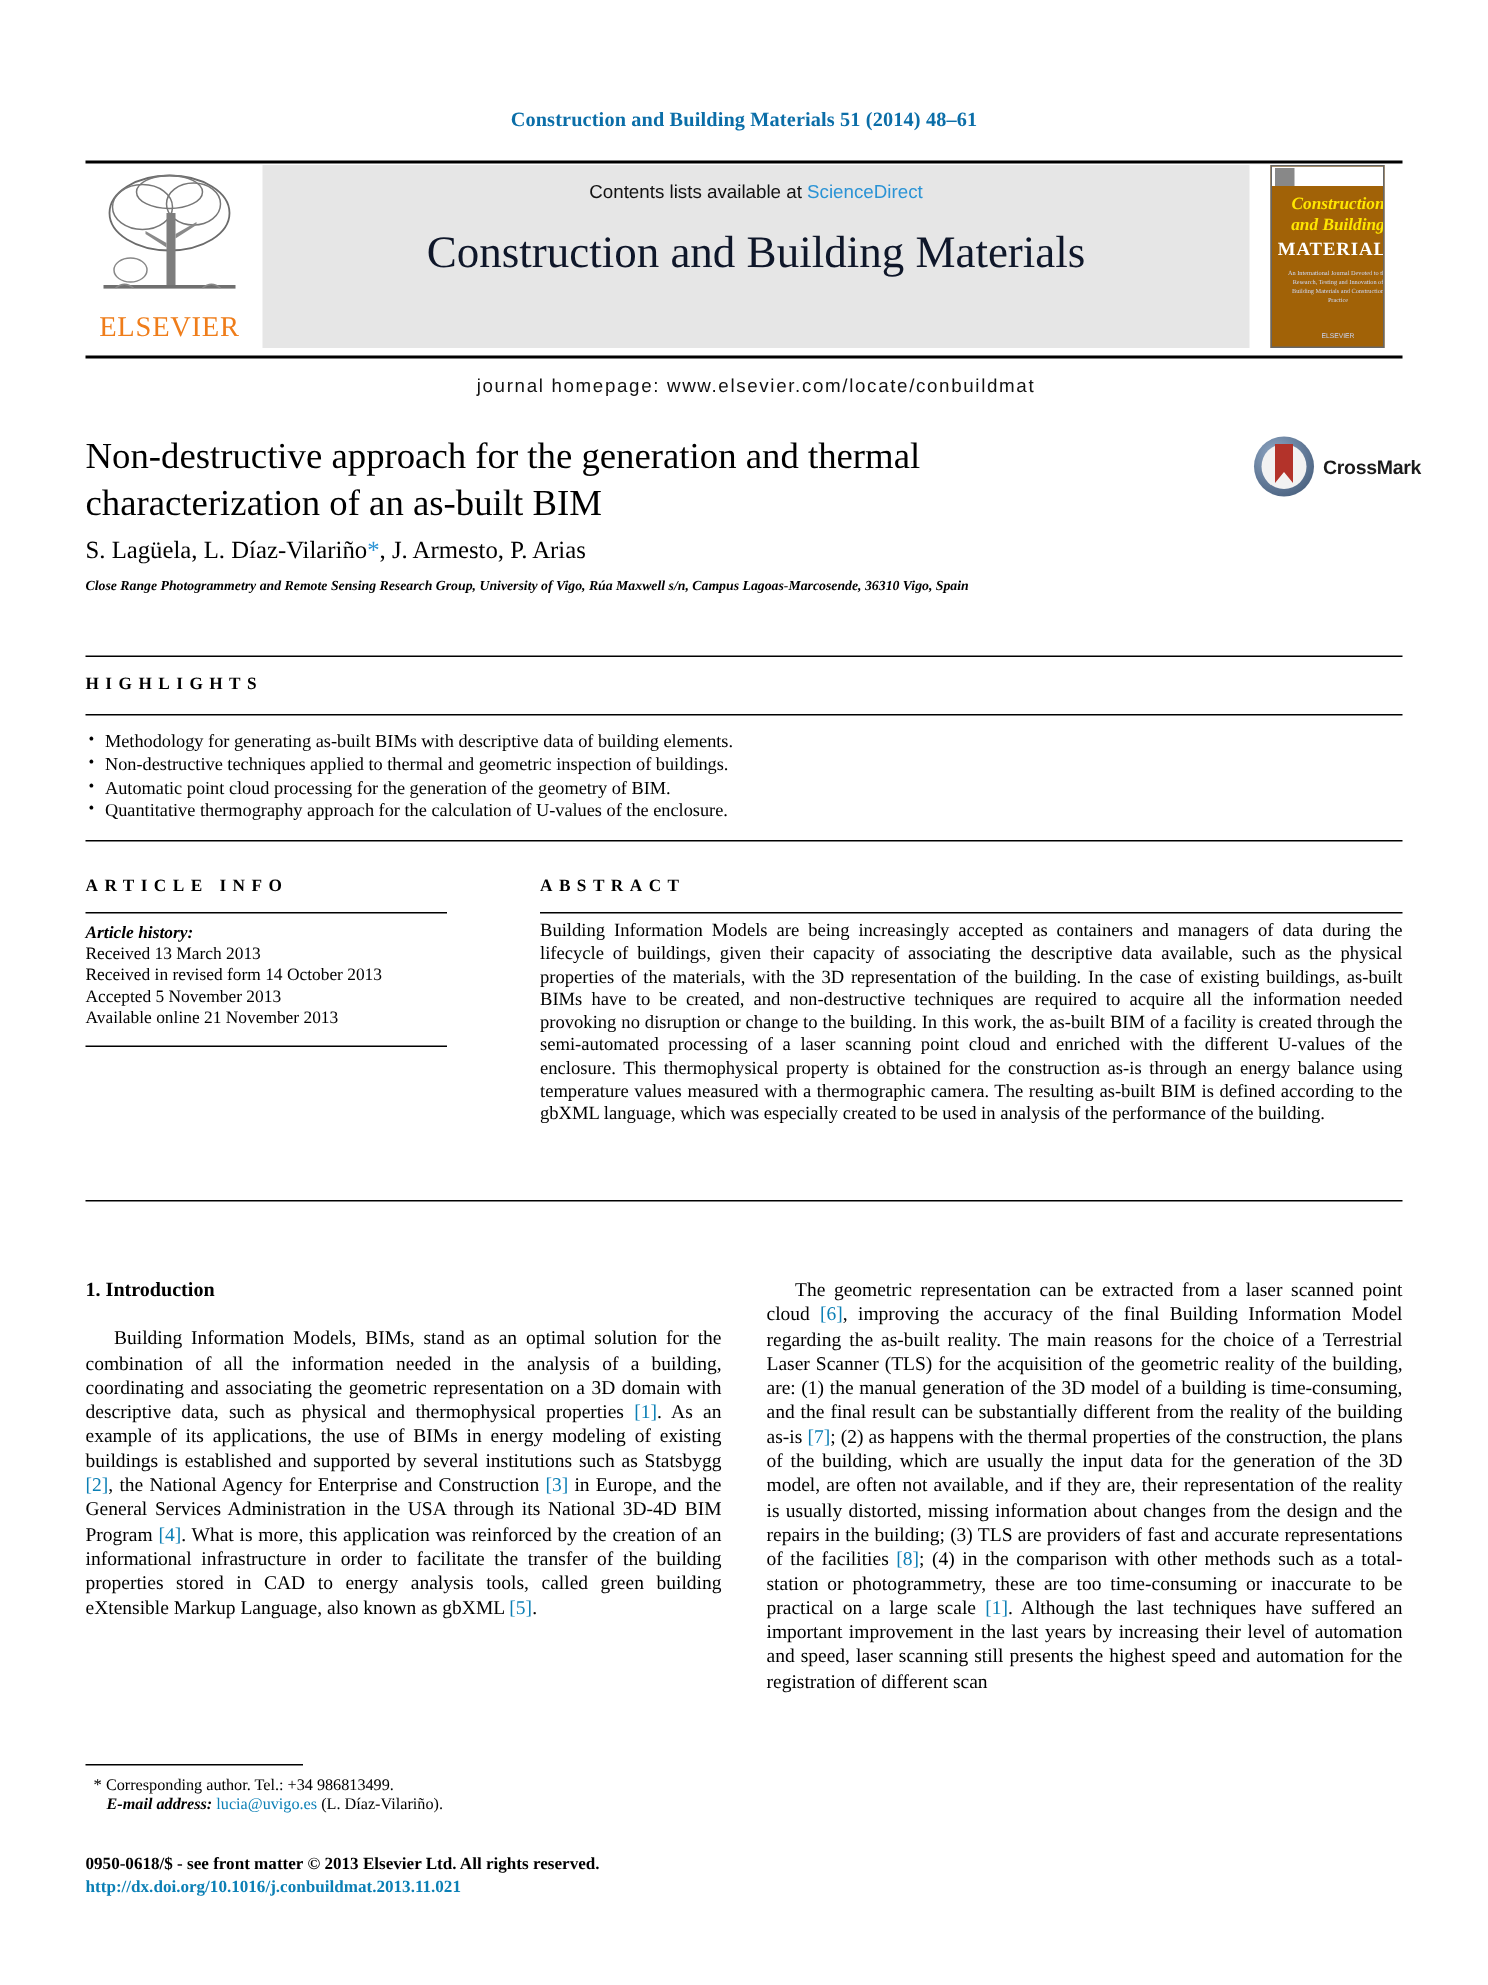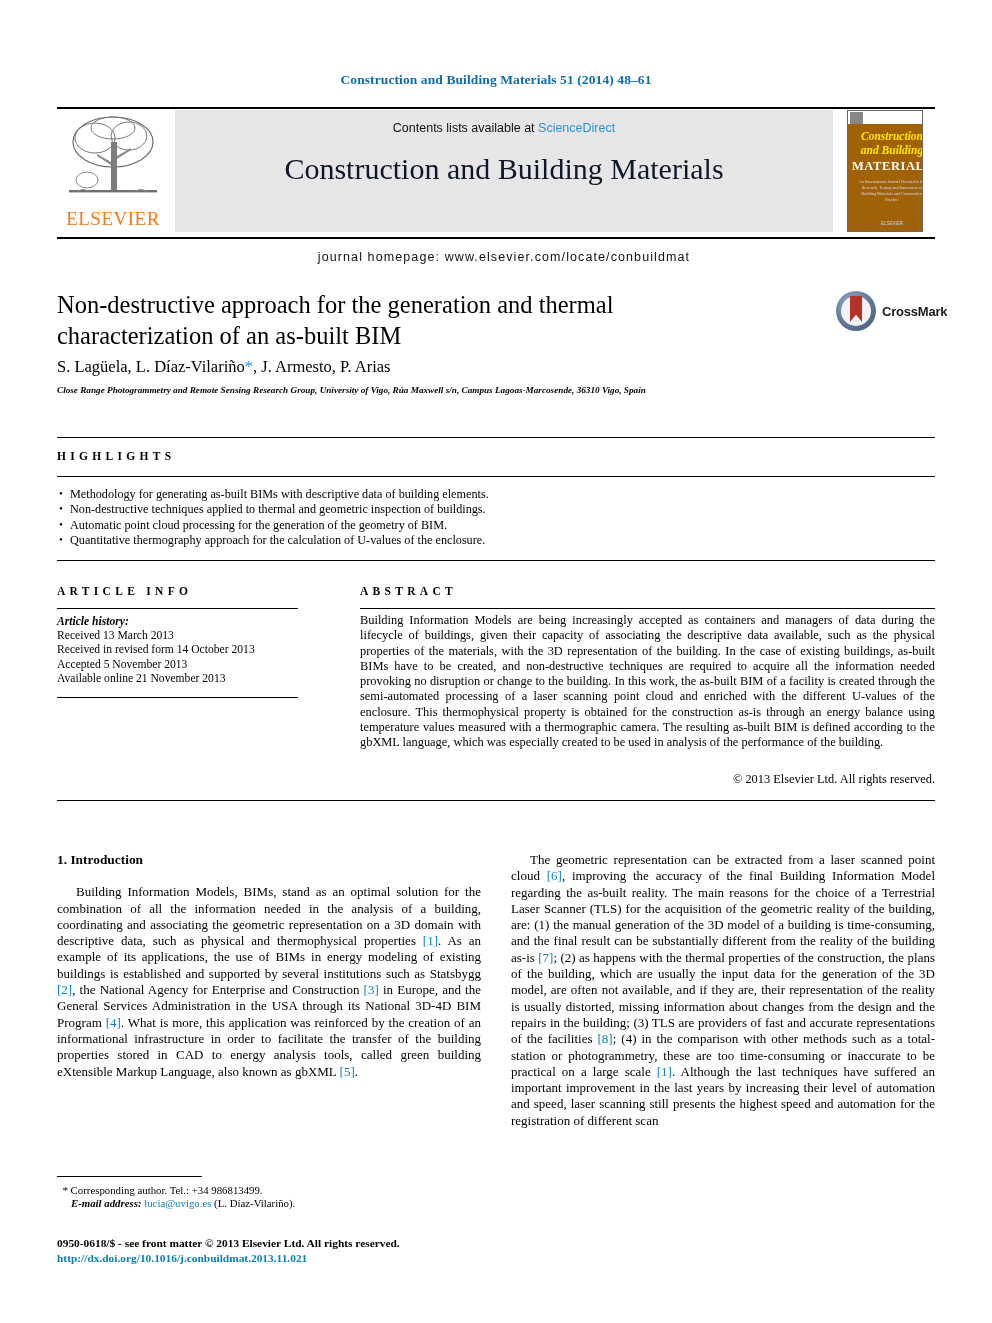--- a/index.html
+++ b/index.html
@@ -514,21 +514,20 @@
     <div>Received 13 March 2013</div>
     <div>Received in revised form 14 October 2013</div>
     <div>Accepted 5 November 2013</div>
     <div>Available online 21 November 2013</div>
   </div>
 
   <div class="ai-rule2"></div>
 
 
   <div class="abstract">Building Information Models are being increasingly accepted as containers and managers of data during the lifecycle of buildings, given their capacity of associating the descriptive data available, such as the physical properties of the materials, with the 3D representation of the building. In the case of existing buildings, as-built BIMs have to be created, and non-destructive techniques are required to acquire all the information needed provoking no disruption or change to the building. In this work, the as-built BIM of a facility is created through the semi-automated processing of a laser scanning point cloud and enriched with the different U-values of the enclosure. This thermophysical property is obtained for the construction as-is through an energy balance using temperature values measured with a thermographic camera. The resulting as-built BIM is defined according to the gbXML language, which was especially created to be used in analysis of the performance of the building.</div>
-  <div class="copyline">© 2013 Elsevier Ltd. All rights reserved.</div>
   <div class="ab-rule-bot"></div>
 
   <div class="col col-left">
     <div class="sec-head">1. Introduction</div>
     <p><span>Building Information Models, BIMs, stand as an optimal solution for the combination of all the information needed in the analysis of a building, coordinating and associating the geometric representation on a 3D domain with descriptive data, such as physical and thermophysical properties </span><span class="ref">[1]</span><span>. As an example of its applications, the use of BIMs in energy modeling of existing buildings is established and supported by several institutions such as Statsbygg </span><span class="ref">[2]</span><span>, the National Agency for Enterprise and Construction </span><span class="ref">[3]</span><span> in Europe, and the General Services Administration in the USA through its National 3D-4D BIM Program </span><span class="ref">[4]</span><span>. What is more, this application was reinforced by the creation of an informational infrastructure in order to facilitate the transfer of the building properties stored in CAD to energy analysis tools, called green building eXtensible Markup Language, also known as gbXML </span><span class="ref">[5]</span><span>.</span></p>
   </div>
 
   <div class="col col-right">
     <p><span>The geometric representation can be extracted from a laser scanned point cloud </span><span class="ref">[6]</span><span>, improving the accuracy of the final Building Information Model regarding the as-built reality. The main reasons for the choice of a Terrestrial Laser Scanner (TLS) for the acquisition of the geometric reality of the building, are: (1) the manual generation of the 3D model of a building is time-consuming, and the final result can be substantially different from the reality of the building as-is </span><span class="ref">[7]</span><span>; (2) as happens with the thermal properties of the construction, the plans of the building, which are usually the input data for the generation of the 3D model, are often not available, and if they are, their representation of the reality is usually distorted, missing information about changes from the design and the repairs in the building; (3) TLS are providers of fast and accurate representations of the facilities </span><span class="ref">[8]</span><span>; (4) in the comparison with other methods such as a total-station or photogrammetry, these are too time-consuming or inaccurate to be practical on a large scale </span><span class="ref">[1]</span><span>. Although the last techniques have suffered an important improvement in the last years by increasing their level of automation and speed, laser scanning still presents the highest speed and automation for the registration of different scan</span></p>
   </div>

